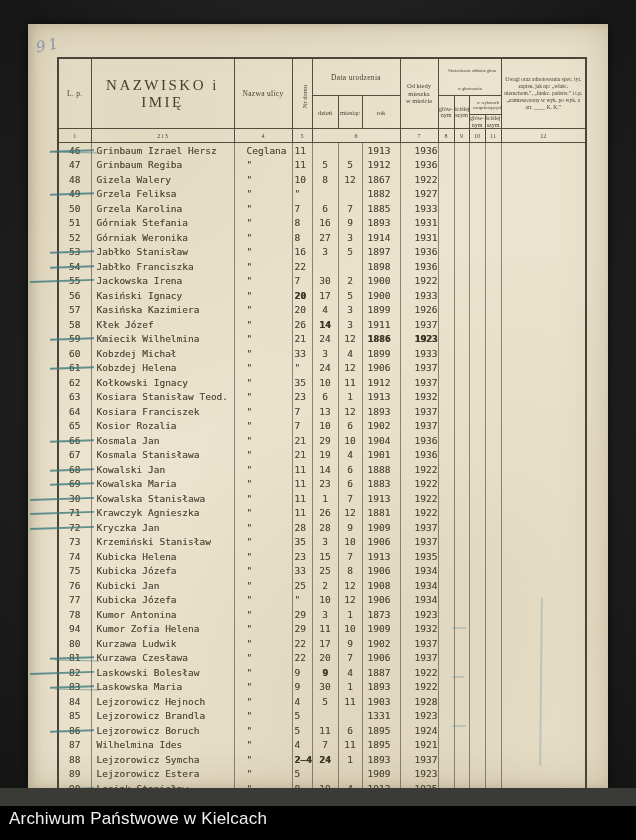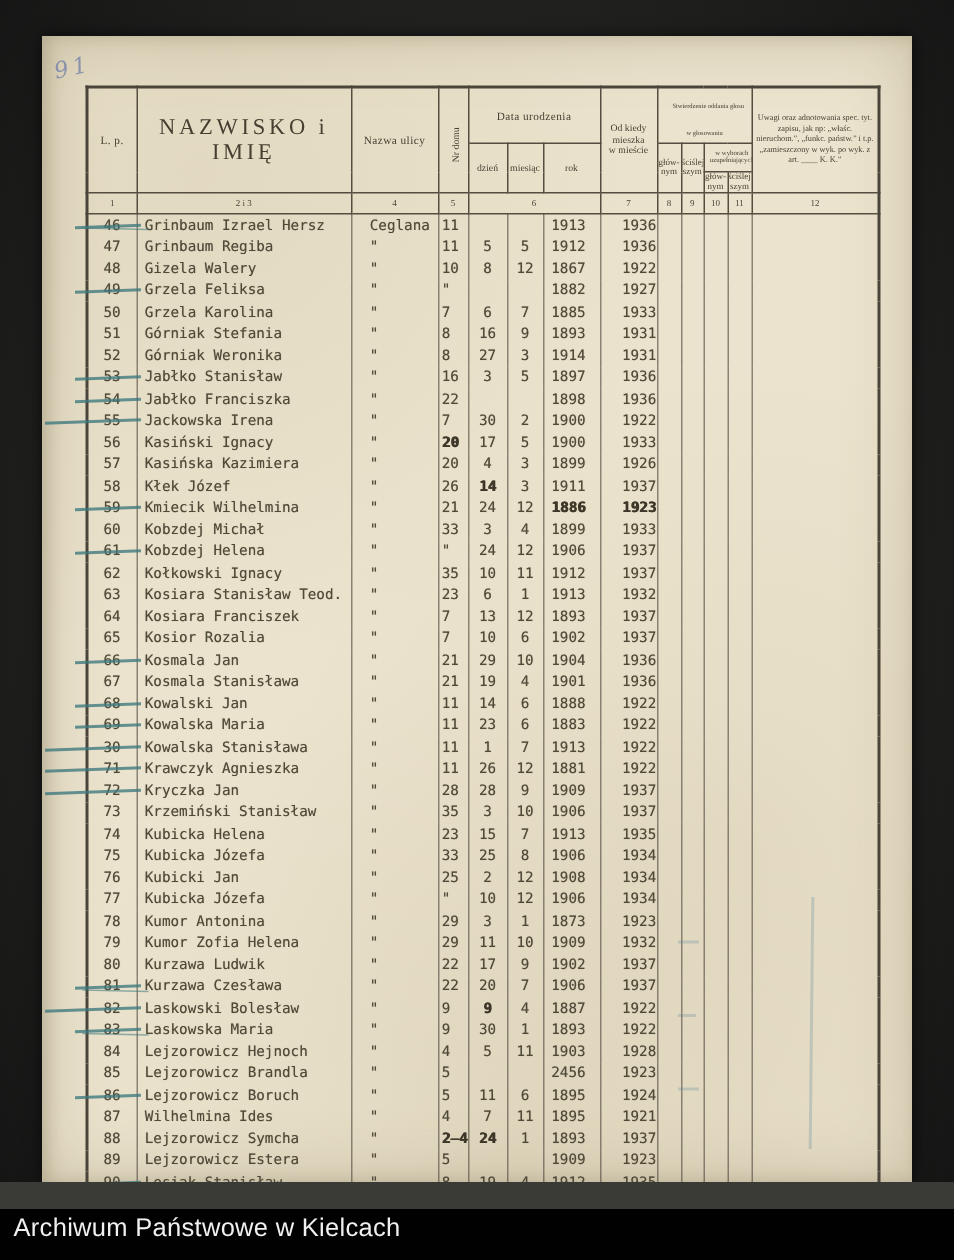--- a/index.html
+++ b/index.html
@@ -658,21 +658,21 @@
     <td class="t-month">1</td>
     <td class="t-year">1873</td>
     <td class="t-since">1923</td>
     <td></td>
     <td></td>
     <td></td>
     <td></td>
     <td></td>
   </tr>
             <tr>
-    <td class="t-lp">79</td>
+    <td class="t-lp">94</td>
     <td class="t-name">Kumor Zofia Helena</td>
     <td class="t-street">"</td>
     <td class="t-house">29</td>
     <td class="t-day">11</td>
     <td class="t-month">10</td>
     <td class="t-year">1909</td>
     <td class="t-since">1932</td>
     <td></td>
     <td></td>
     <td></td>
@@ -754,21 +754,21 @@
     <td></td>
     <td></td>
   </tr>
             <tr>
     <td class="t-lp">85</td>
     <td class="t-name">Lejzorowicz Brandla</td>
     <td class="t-street">"</td>
     <td class="t-house">5</td>
     <td class="t-day"></td>
     <td class="t-month"></td>
-    <td class="t-year">2456</td>
+    <td class="t-year">1331</td>
     <td class="t-since">1923</td>
     <td></td>
     <td></td>
     <td></td>
     <td></td>
     <td></td>
   </tr>
             <tr class="struck">
     <td class="t-lp">86</td>
     <td class="t-name">Lejzorowicz Boruch</td>

